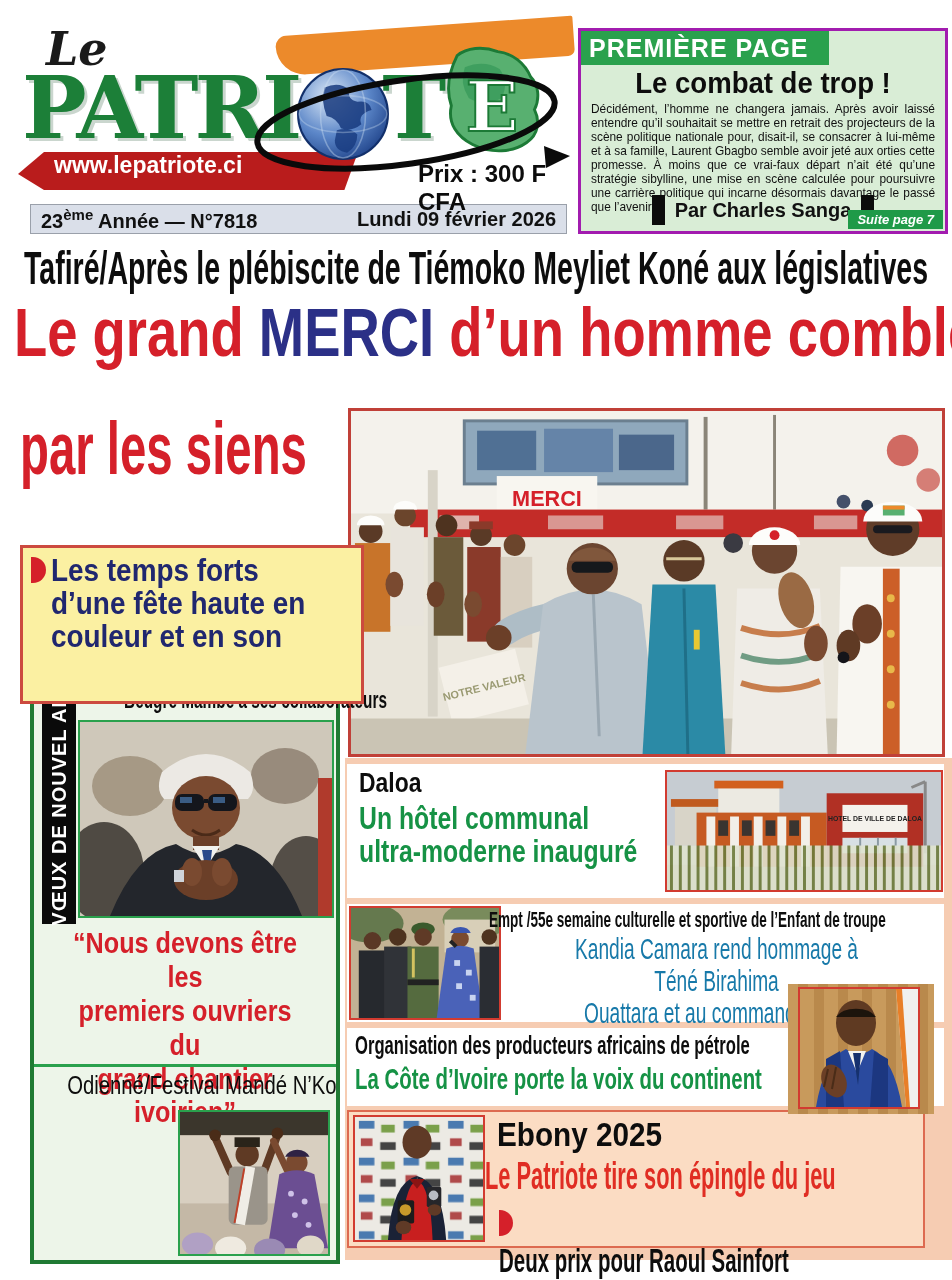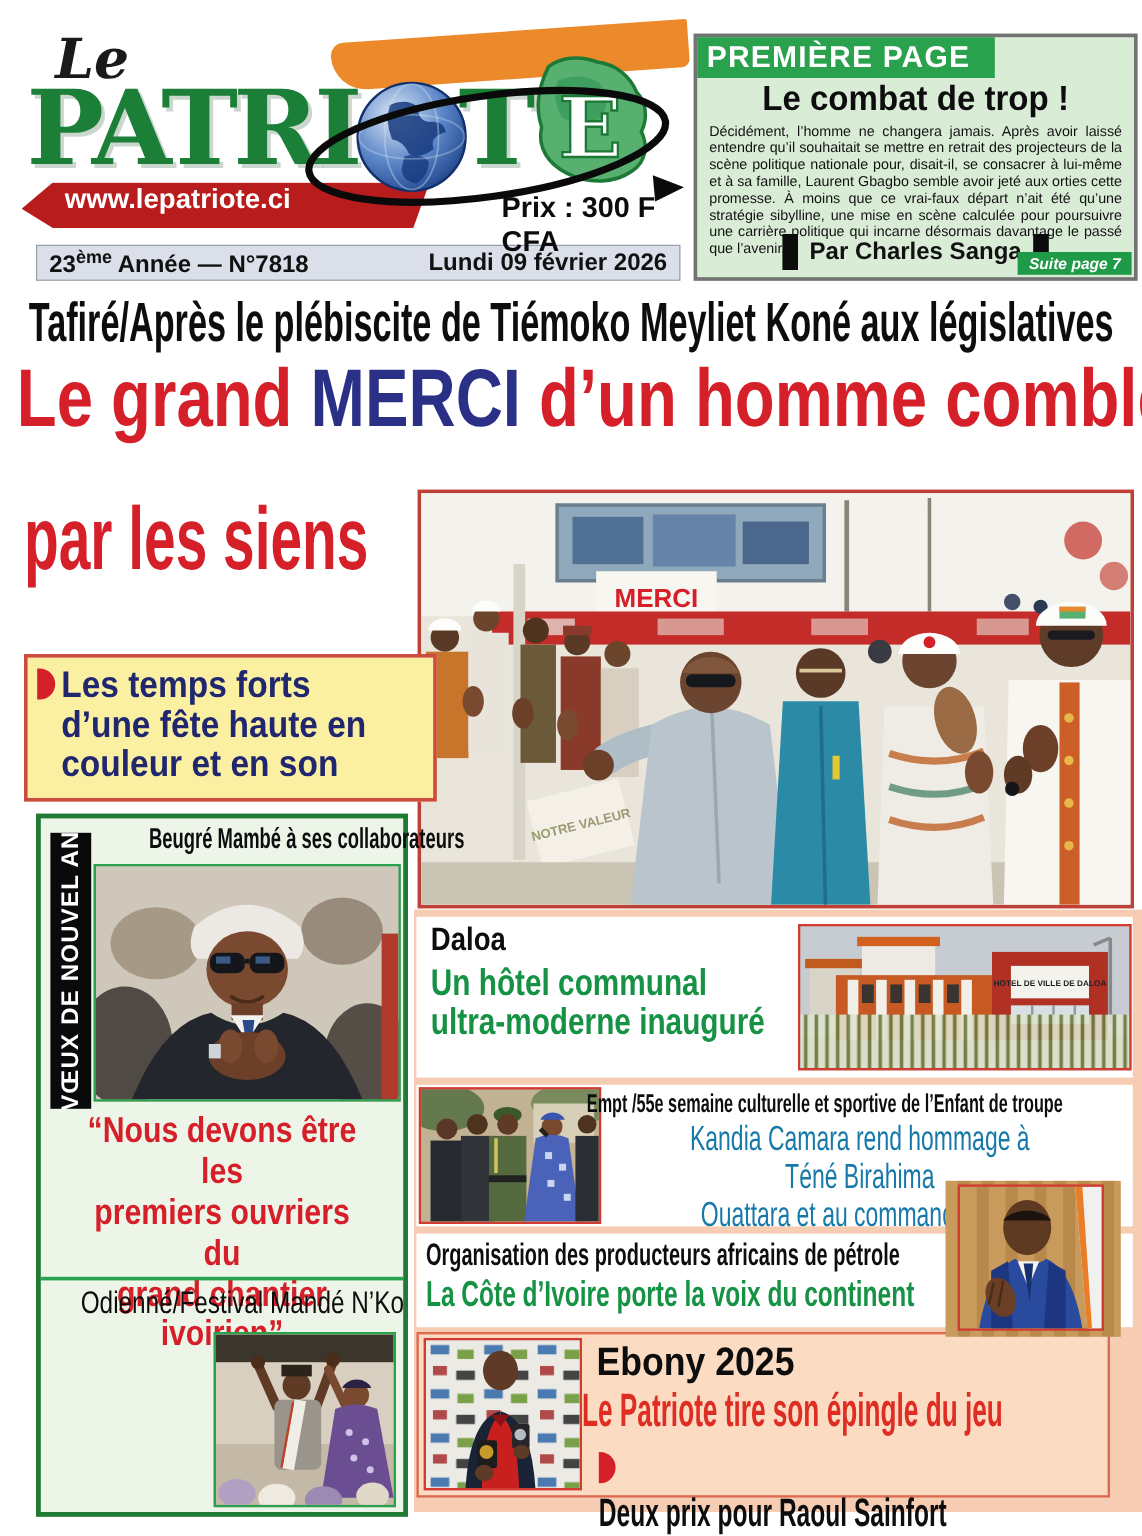--- a/index.html
+++ b/index.html
@@ -28,21 +28,21 @@
                 display:flex;align-items:flex-start;padding-left:36px;box-sizing:border-box;z-index:1;}
   .siteUrl{color:#fff;font-weight:bold;font-size:23px;}
   .price{position:absolute;left:400px;top:134px;font-weight:bold;font-size:24px;color:#0c0c0c;z-index:3;}
 
   .datebar{left:30px;top:204px;width:537px;height:30px;background:#DADFE9;border:1px solid #9aa0aa;
            display:flex;justify-content:space-between;align-items:center;padding:0 10px;box-sizing:border-box;
            font-weight:bold;font-size:20px;}
   .datebar sup{font-size:15px;vertical-align:super;}
 
   
-  .premiere{left:578px;top:28px;width:370px;height:206px;background:#D9EDD6;border:3px solid #737373;
+  .premiere{left:578px;top:28px;width:370px;height:206px;background:#D9EDD6;border:3px solid #a21caf;
             box-sizing:border-box;}
   .premTag{width:248px;height:34px;background:#2AA14D;color:#fff;font-weight:bold;font-size:25px;
            letter-spacing:1px;display:flex;align-items:center;padding-left:8px;box-sizing:border-box;}
   .premTitle{font-size:29px;color:#0d0d0d;margin-top:2px;}
   .premBody{padding:2px 10px 0 10px;font-size:11.9px;line-height:1.18;text-align:justify;color:#111;}
   .premByline{position:absolute;bottom:6px;left:0;width:100%;display:flex;justify-content:center;
               align-items:center;gap:10px;font-weight:bold;font-size:20px;}
   .blackBar{width:13px;height:30px;background:#0c0c0c;}
   .suiteTag{position:absolute;right:2px;bottom:2px;background:#1F9A48;color:#fff;
             font:italic bold 13px "Liberation Sans",sans-serif;padding:2px 9px;}
@@ -52,21 +52,21 @@
   .kicker .kb{font-weight:bold;}
   .kicker .kr{font-weight:bold;}
   .hl1{left:14px;top:298px;font-weight:bold;font-size:68px;line-height:1;color:#D5202A;}
   .hl1 .navy{color:#2B3087;}
   .hl2{left:20px;top:412px;font-weight:bold;font-size:74px;line-height:1;color:#D5202A;}
 
   .mainPhoto{left:348px;top:408px;width:597px;height:349px;border:3px solid #C04038;box-sizing:border-box;
              background:#e9e5da;z-index:1;}
   .mainPhoto svg{display:block;width:100%;height:100%;}
 
-  .yellowBox{left:20px;top:545px;width:344px;height:123px;background:#FBF0A2;border:3px solid #CC4A3F;
+  .yellowBox{left:20px;top:545px;width:344px;height:159px;background:#FBF0A2;border:3px solid #CC4A3F;
              box-sizing:border-box;padding:6px 8px;z-index:5;}
   .yellowBox .txt{font-weight:bold;font-size:31px;line-height:1.07;color:#20276F;}
   .bulletD{display:inline-block;width:15px;height:26px;background:#D5202A;border-radius:0 14px 14px 0;
            margin-right:5px;vertical-align:-2px;}
 
   
   .greenBox{left:30px;top:678px;width:310px;height:586px;background:#EDF5E9;border:4px solid #207A33;
             box-sizing:border-box;z-index:2;}
   .vbar{position:absolute;left:8px;top:12px;width:34px;height:230px;background:#0a0a0a;
         display:flex;align-items:center;justify-content:center;}

